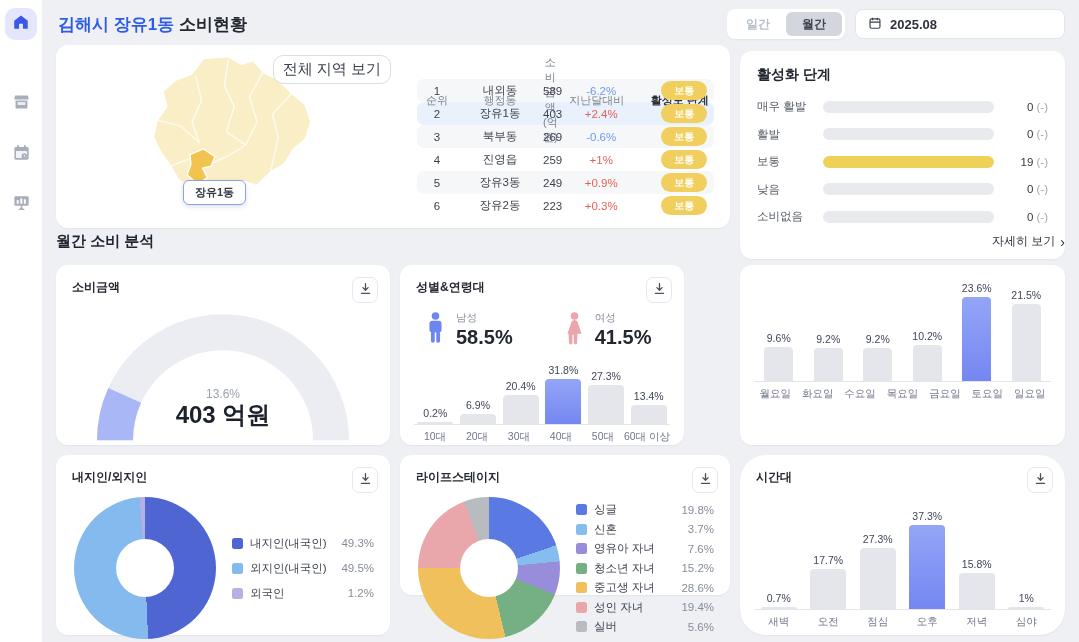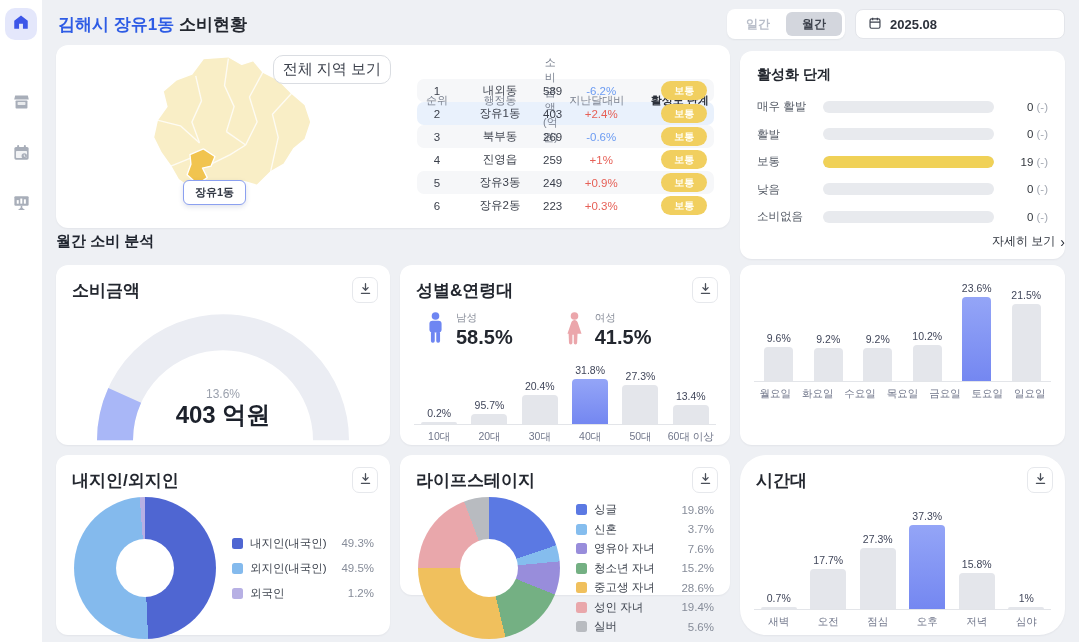--- a/index.html
+++ b/index.html
@@ -51,24 +51,24 @@
   .aval { font-size:11.5px; text-align:right; color:#33383f; white-space:nowrap; }
   .aval .suf { color:#a3a8b2; }
 
   
   .section-bar { position:absolute; left:56px; top:232px; width:1009px; display:flex; justify-content:space-between; align-items:center; }
   .section-bar h2 { font-size:15px; font-weight:700; color:#1f242e; }
   .see-more { font-size:12px; color:#2c313b; text-decoration:none; cursor:pointer; display:flex; align-items:center; gap:5px; }
   .see-more .chev { font-size:14px; }
 
   
-  .c1{left:56px;top:265px;width:334px;height:180px;} .c2{left:400px;top:265px;width:330px;height:180px;} .c3{left:740px;top:265px;width:325px;height:180px;}
+  .c1{left:56px;top:265px;width:334px;height:180px;} .c2{left:400px;top:265px;width:284px;height:180px;} .c3{left:740px;top:265px;width:325px;height:180px;}
   .c4{left:56px;top:455px;width:334px;height:180px;} .c5{left:400px;top:455px;width:330px;height:140px;} .c6{left:740px;top:455px;width:325px;height:180px;border-radius:26px;}
   .card-head { display:flex; justify-content:space-between; align-items:flex-start; padding:12px 12px 0 16px; }
-  .card-head h3 { font-size:17px; font-weight:700; color:#23272f; padding-top:2px; }
+  .card-head h3 { font-size:12px; font-weight:700; color:#23272f; padding-top:2px; }
   .dl { width:26px; height:26px; background:#fff; border:1px solid #e6e8ec; border-radius:7px; display:flex; align-items:center; justify-content:center; cursor:pointer; }
 
   
   .gauge-wrap { position:relative; width:270px; height:138px; margin:2px auto 0; }
   .gauge-wrap svg { position:absolute; left:0; top:0; }
   .gpct { position:absolute; left:0; right:0; bottom:42px; text-align:center; font-size:12px; color:#9ba1ad; }
   .gval { position:absolute; left:0; right:0; bottom:12px; text-align:center; font-size:24px; font-weight:700; color:#1c212b; }
 
   
   .gender-row { display:flex; gap:52px; padding:8px 0 0 26px; }
@@ -332,21 +332,21 @@
         </div>
     </div>
   </div>
   <div class="chart-mt barchart">
       <div class="bars" style="height: 64px;">
         <div class="bcol">
           <div class="bval">0.2%</div>
           <div class="bbar" style="width: 36px; height: 2px;"></div>
         </div>
         <div class="bcol">
-          <div class="bval">95.7%</div>
+          <div class="bval">6.9%</div>
           <div class="bbar" style="width: 36px; height: 9.76415px;"></div>
         </div>
         <div class="bcol">
           <div class="bval">20.4%</div>
           <div class="bbar" style="width: 36px; height: 28.8679px;"></div>
         </div>
         <div class="bcol">
           <div class="bval">31.8%</div>
           <div class="bbar hl" style="width: 36px; height: 45px;"></div>
         </div>

